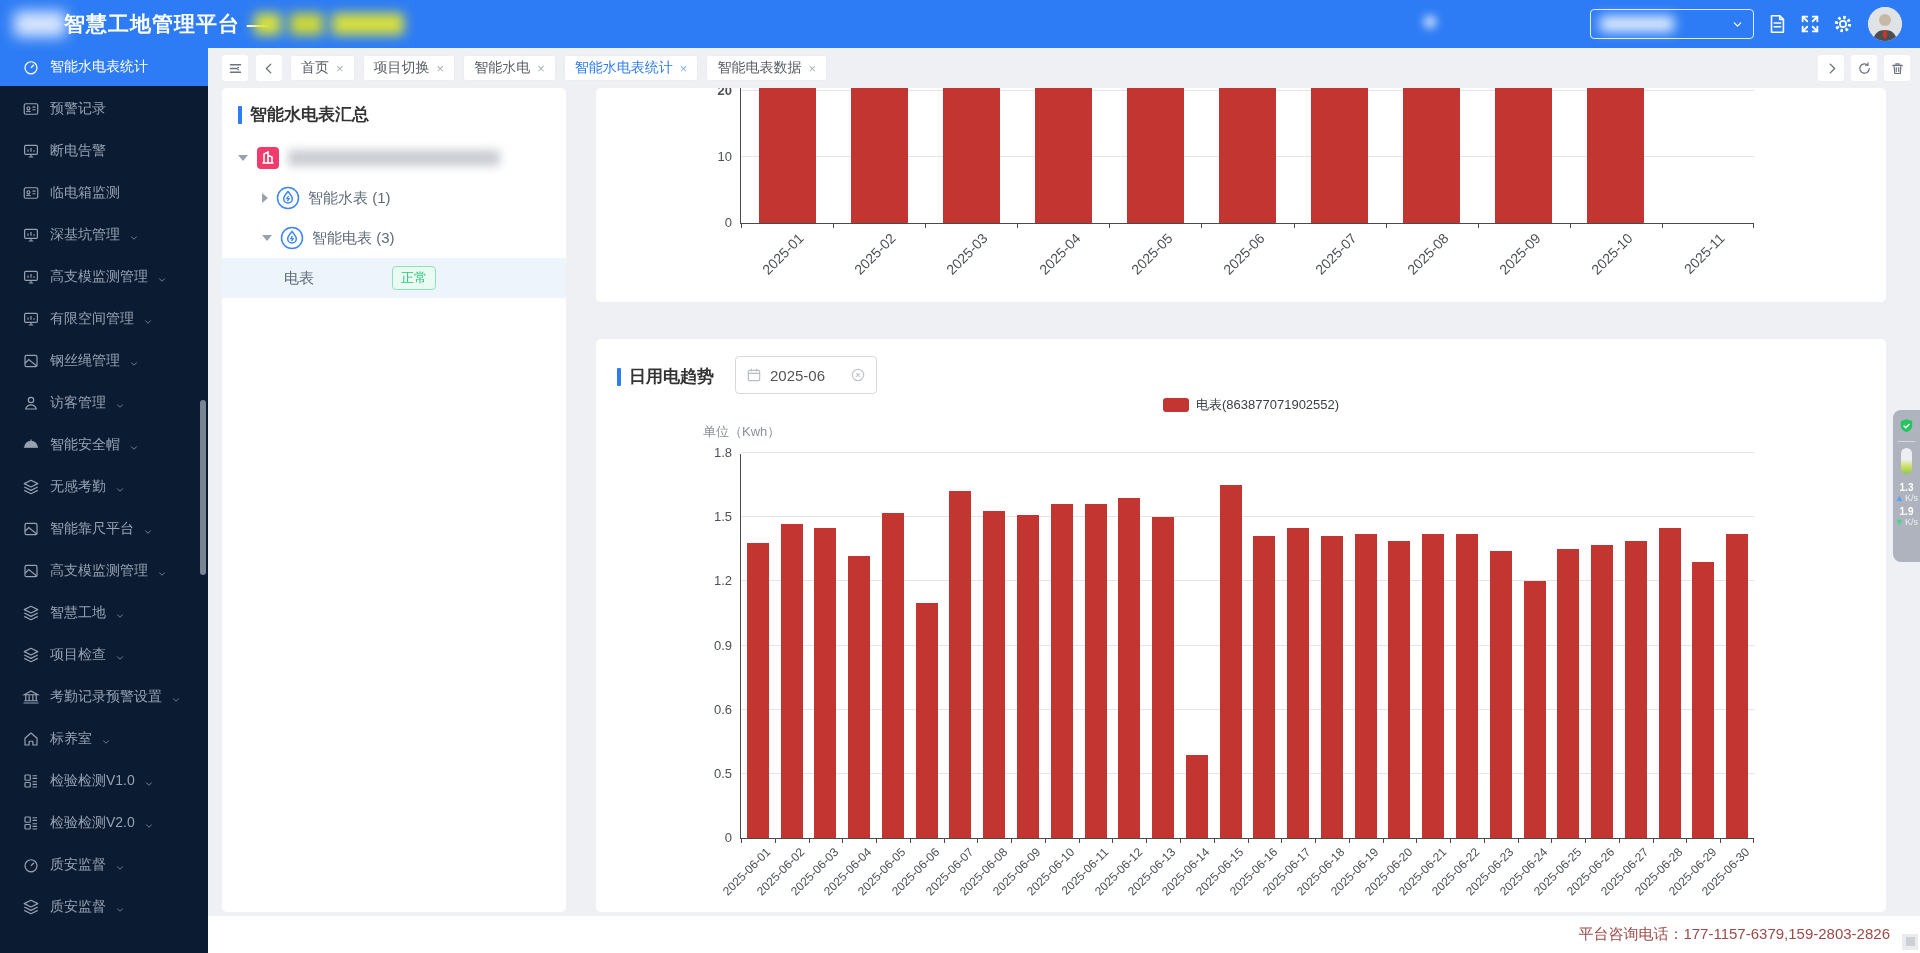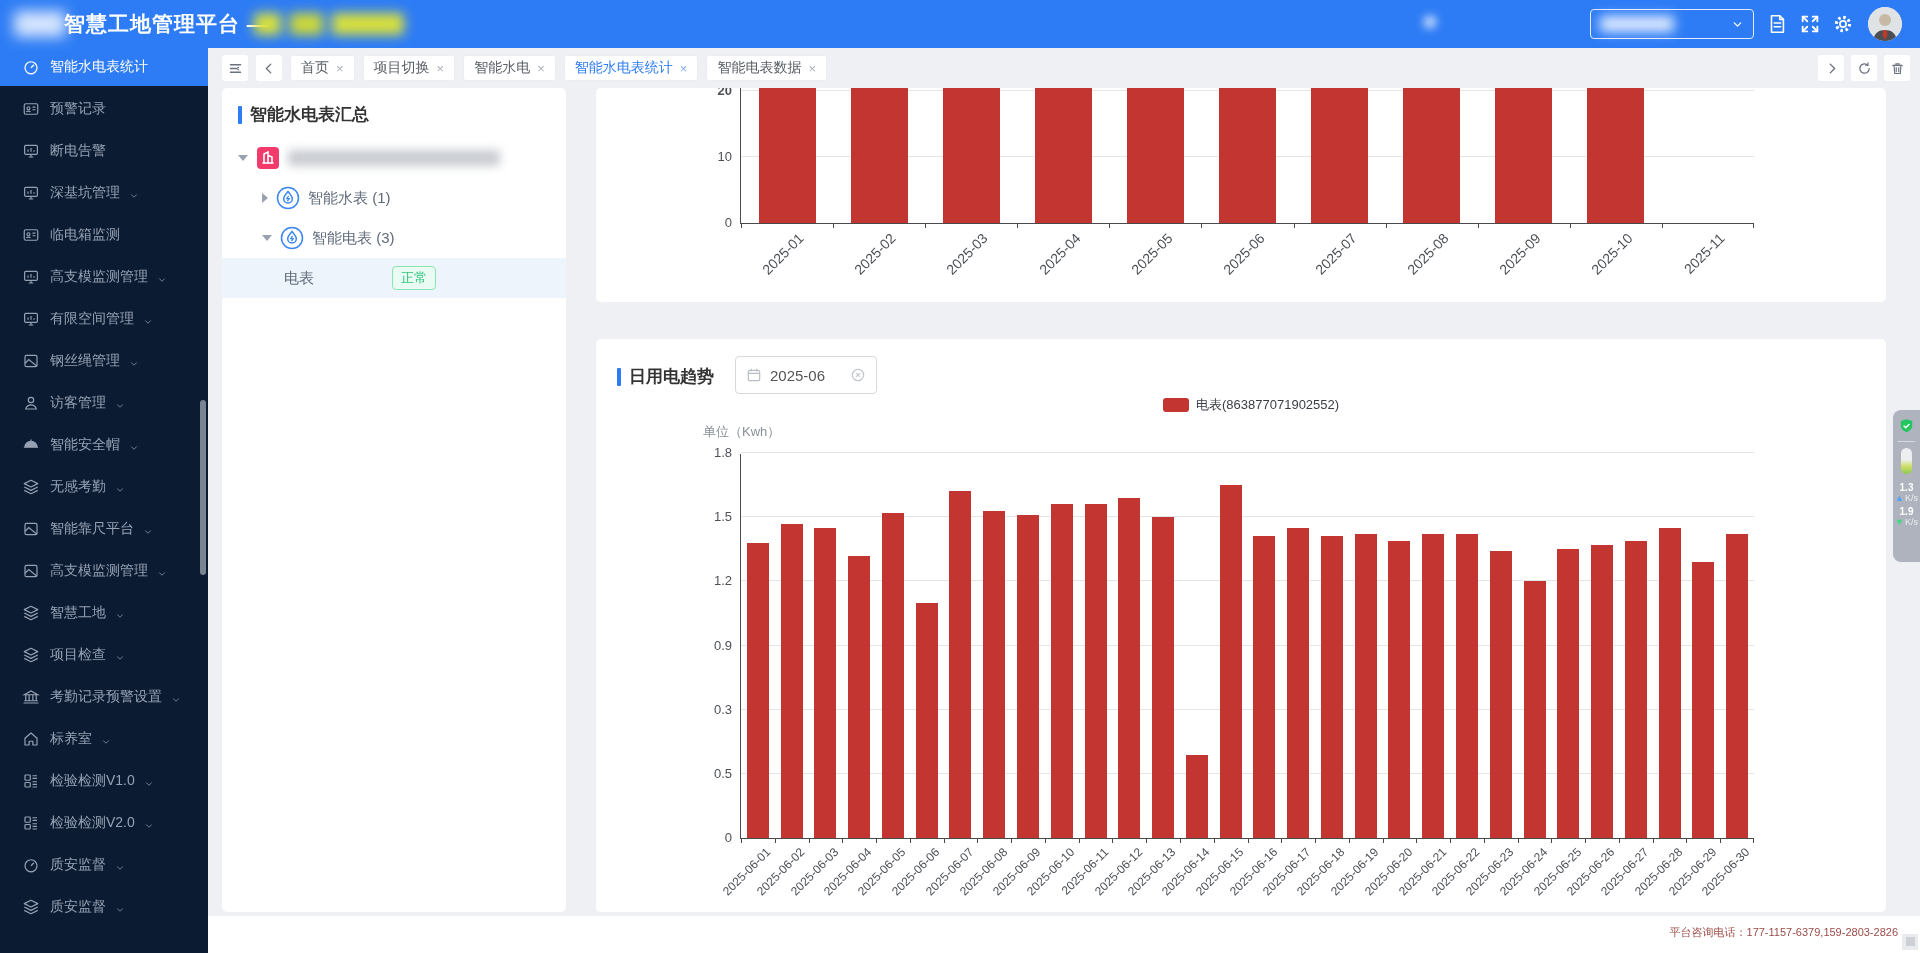--- a/index.html
+++ b/index.html
@@ -82,21 +82,21 @@
   .date-picker { position:absolute; left:139px; top:17px; width:142px; height:38px; border:1px solid #d9d9d9; border-radius:4px; display:flex; align-items:center; padding:0 10px; color:#555; font-size:15px; cursor:pointer; background:#fff; }
   .date-picker .cal { width:16px; height:16px; margin-right:8px; color:#b9bec6; }
   .date-picker .clr { width:16px; height:16px; margin-left:auto; color:#c3c8cf; }
   .legend { position:absolute; left:567px; top:57px; display:flex; align-items:center; }
   .legend .swatch { width:26px; height:14px; border-radius:3px; margin-right:7px; }
   .legend .ltxt { font-size:13px; color:#3a3f45; }
   .unit-label { position:absolute; left:107px; top:84px; font-size:13px; color:#8a9099; }
 
   
   .footer { position:absolute; left:0; bottom:0; width:1712px; height:37px; background:#fff; }
-  .footer .ftxt { position:absolute; right:22px; top:9px; font-size:11px; color:#9c4b47; }
+  .footer .ftxt { position:absolute; right:30px; top:9px; font-size:15px; color:#9c4b47; }
   .scroll-corner { position:absolute; right:2px; bottom:3px; width:16px; height:16px; background:#e9ebee; }
   .scroll-corner i { display:block; width:9px; height:9px; margin:3px auto; background:#cdd0d5; }
 
   
   .net-widget { position:absolute; right:0; top:410px; width:27px; height:152px; background:rgba(166,172,183,.9); border-radius:8px 0 0 8px; z-index:40; display:flex; flex-direction:column; align-items:center; padding-top:7px; }
   .net-widget .shield { width:17px; height:18px; }
   .net-widget .divider { width:17px; height:1px; background:rgba(255,255,255,.5); margin:6px 0; }
   .net-widget .pill { width:11px; height:26px; border-radius:6px; background:linear-gradient(180deg,#eceef0 0 45%,#cfe06a 70%,#8fca4f 100%); margin-bottom:8px; }
   .net-widget .nv { color:#fff; font-size:10px; font-weight:bold; line-height:11px; }
   .net-widget .nu { font-size:9px; color:#eceff2; line-height:10px; display:flex; align-items:center; margin-bottom:3px; }
@@ -169,35 +169,35 @@
         </div>
         <div class="side-item">
           <span class="s-ico"><svg viewBox="0 0 24 24" fill="none" stroke="currentColor" stroke-width="1.6">
               <rect x="3.5" y="4.5" width="17" height="12" rx="1.5"></rect>
               <path d="M8 13v-3M12 13V8M16 13v-2M9 20h6M12 17v3"></path>
             </svg></span>
           <span>断电告警</span>
         </div>
         <div class="side-item">
           <span class="s-ico"><svg viewBox="0 0 24 24" fill="none" stroke="currentColor" stroke-width="1.6">
-              <rect x="3.5" y="4.5" width="17" height="12" rx="1.5"></rect>
-              <path d="M8 13v-3M12 13V8M16 13v-2M9 20h6M12 17v3"></path>
-            </svg></span>
-          <span>深基坑管理</span>
-          <span class="s-chev"><svg viewBox="0 0 24 24" fill="none" stroke="currentColor" stroke-width="2.4" stroke-linecap="round" stroke-linejoin="round">
-              <polyline points="6 9 12 15 18 9"></polyline>
-            </svg></span>
-        </div>
-        <div class="side-item">
-          <span class="s-ico"><svg viewBox="0 0 24 24" fill="none" stroke="currentColor" stroke-width="1.6">
               <rect x="3" y="5" width="18" height="14" rx="2"></rect>
               <circle cx="8.6" cy="11" r="2"></circle>
               <path d="M6 16c.6-1.6 4.6-1.6 5.2 0M14 9.5h4M14 13h4"></path>
             </svg></span>
           <span>临电箱监测</span>
+        </div>
+        <div class="side-item">
+          <span class="s-ico"><svg viewBox="0 0 24 24" fill="none" stroke="currentColor" stroke-width="1.6">
+              <rect x="3.5" y="4.5" width="17" height="12" rx="1.5"></rect>
+              <path d="M8 13v-3M12 13V8M16 13v-2M9 20h6M12 17v3"></path>
+            </svg></span>
+          <span>深基坑管理</span>
+          <span class="s-chev"><svg viewBox="0 0 24 24" fill="none" stroke="currentColor" stroke-width="2.4" stroke-linecap="round" stroke-linejoin="round">
+              <polyline points="6 9 12 15 18 9"></polyline>
+            </svg></span>
         </div>
         <div class="side-item">
           <span class="s-ico"><svg viewBox="0 0 24 24" fill="none" stroke="currentColor" stroke-width="1.6">
               <rect x="3.5" y="4.5" width="17" height="12" rx="1.5"></rect>
               <path d="M8 13v-3M12 13V8M16 13v-2M9 20h6M12 17v3"></path>
             </svg></span>
           <span>高支模监测管理</span>
           <span class="s-chev"><svg viewBox="0 0 24 24" fill="none" stroke="currentColor" stroke-width="2.4" stroke-linecap="round" stroke-linejoin="round">
               <polyline points="6 9 12 15 18 9"></polyline>
             </svg></span>
@@ -544,21 +544,21 @@
       </div>
       <div class="legend">
         <span class="swatch" id="legend-swatch" style="background: rgb(194, 53, 49);"></span>
         <span class="ltxt">电表(863877071902552)</span>
       </div>
       <div class="unit-label">单位（Kwh）</div>
       <div class="plot" id="plot-daily" style="left:144px; top:115px; width:1014px; height:385px;">
           <div class="gridline" style="bottom: 64.1667px;"></div>
           <span class="ytick" style="bottom: 64.1667px;">0.5</span>
           <div class="gridline" style="bottom: 128.333px;"></div>
-          <span class="ytick" style="bottom: 128.333px;">0.3</span>
+          <span class="ytick" style="bottom: 128.333px;">0.6</span>
           <div class="gridline" style="bottom: 192.5px;"></div>
           <span class="ytick" style="bottom: 192.5px;">0.9</span>
           <div class="gridline" style="bottom: 256.667px;"></div>
           <span class="ytick" style="bottom: 256.667px;">1.2</span>
           <div class="gridline" style="bottom: 320.833px;"></div>
           <span class="ytick" style="bottom: 320.833px;">1.5</span>
           <div class="gridline" style="bottom: 385px;"></div>
           <span class="ytick" style="bottom: 385px;">1.8</span>
           <span class="ytick" style="bottom: 0px;">0</span>
           <div class="xtick-mark" style="left: 0px;"></div>

